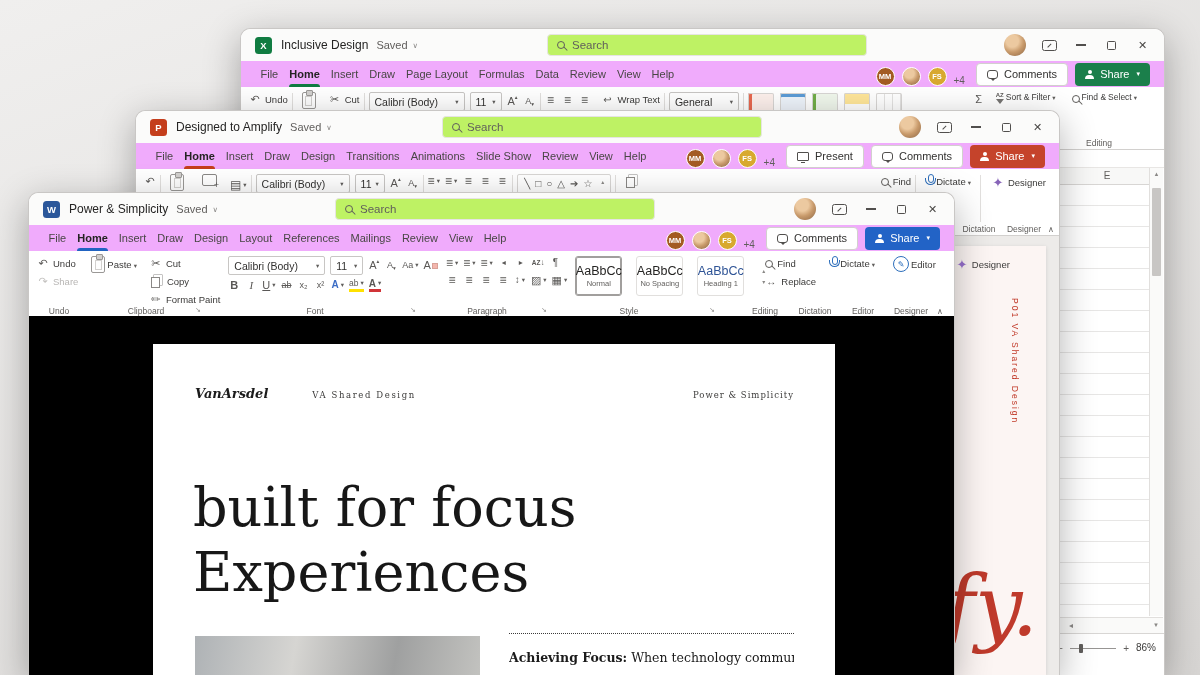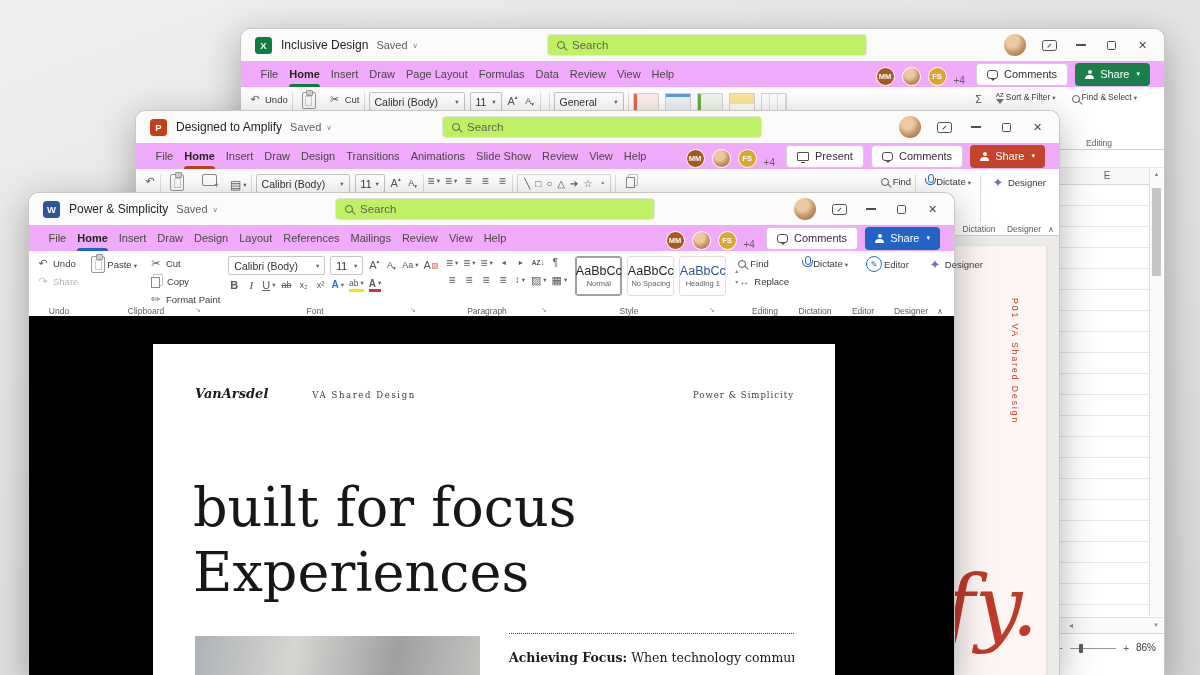--- a/index.html
+++ b/index.html
@@ -267,20 +267,36 @@
         <div class="hrow">
           <i class="i i-bold"></i>
           <i class="i i-italic"></i>
           <i class="i i-under"></i>
           <i class="i i-bord ddx"></i>
           <i class="i i-shade ddx"></i>
           <i class="i i-fc ddx"></i>
         </div>
       </div>
       <div class="vline"></div>
+      <div class="grp">
+        <div class="hrow">
+          <i class="i i-lines"></i>
+          <i class="i i-lines"></i>
+          <i class="i i-lines"></i>
+          <div class="mini" style="margin-left:6px">
+              <i class="i i-wrap"></i>
+              <span>Wrap Text</span>
+            </div>
+        </div>
+        <div class="hrow">
+          <i class="i i-outd"></i>
+          <i class="i i-ind"></i>
+          <i class="i i-lines"></i>
+        </div>
+      </div>
       <div class="vline"></div>
       <div class="grp">
         <div class="box dd" style="width:70px">
             <span>General</span>
           </div>
         <div class="hrow">
           <i class="i i-cur"></i>
           <i class="i i-pct"></i>
         </div>
       </div>
@@ -611,21 +627,21 @@
           <i class="i i-lines"></i>
           <i class="i i-lines"></i>
           <i class="i i-lines"></i>
           <i class="i i-lines"></i>
           <i class="i i-ls ddx"></i>
           <i class="i i-shade ddx"></i>
           <i class="i i-bord ddx"></i>
         </div>
       </div>
       <div class="vline"></div>
-      <div class="hrow" style="gap:5px">
+      <div class="hrow" style="gap:14px">
         <div class="scard sel">
           <span class="ssam">AaBbCc</span>
           <span class="snm">Normal</span>
         </div>
         <div class="scard">
           <span class="ssam">AaBbCc</span>
           <span class="snm">No Spacing</span>
         </div>
         <div class="scard">
           <span class="ssam h1">AaBbCc</span>

